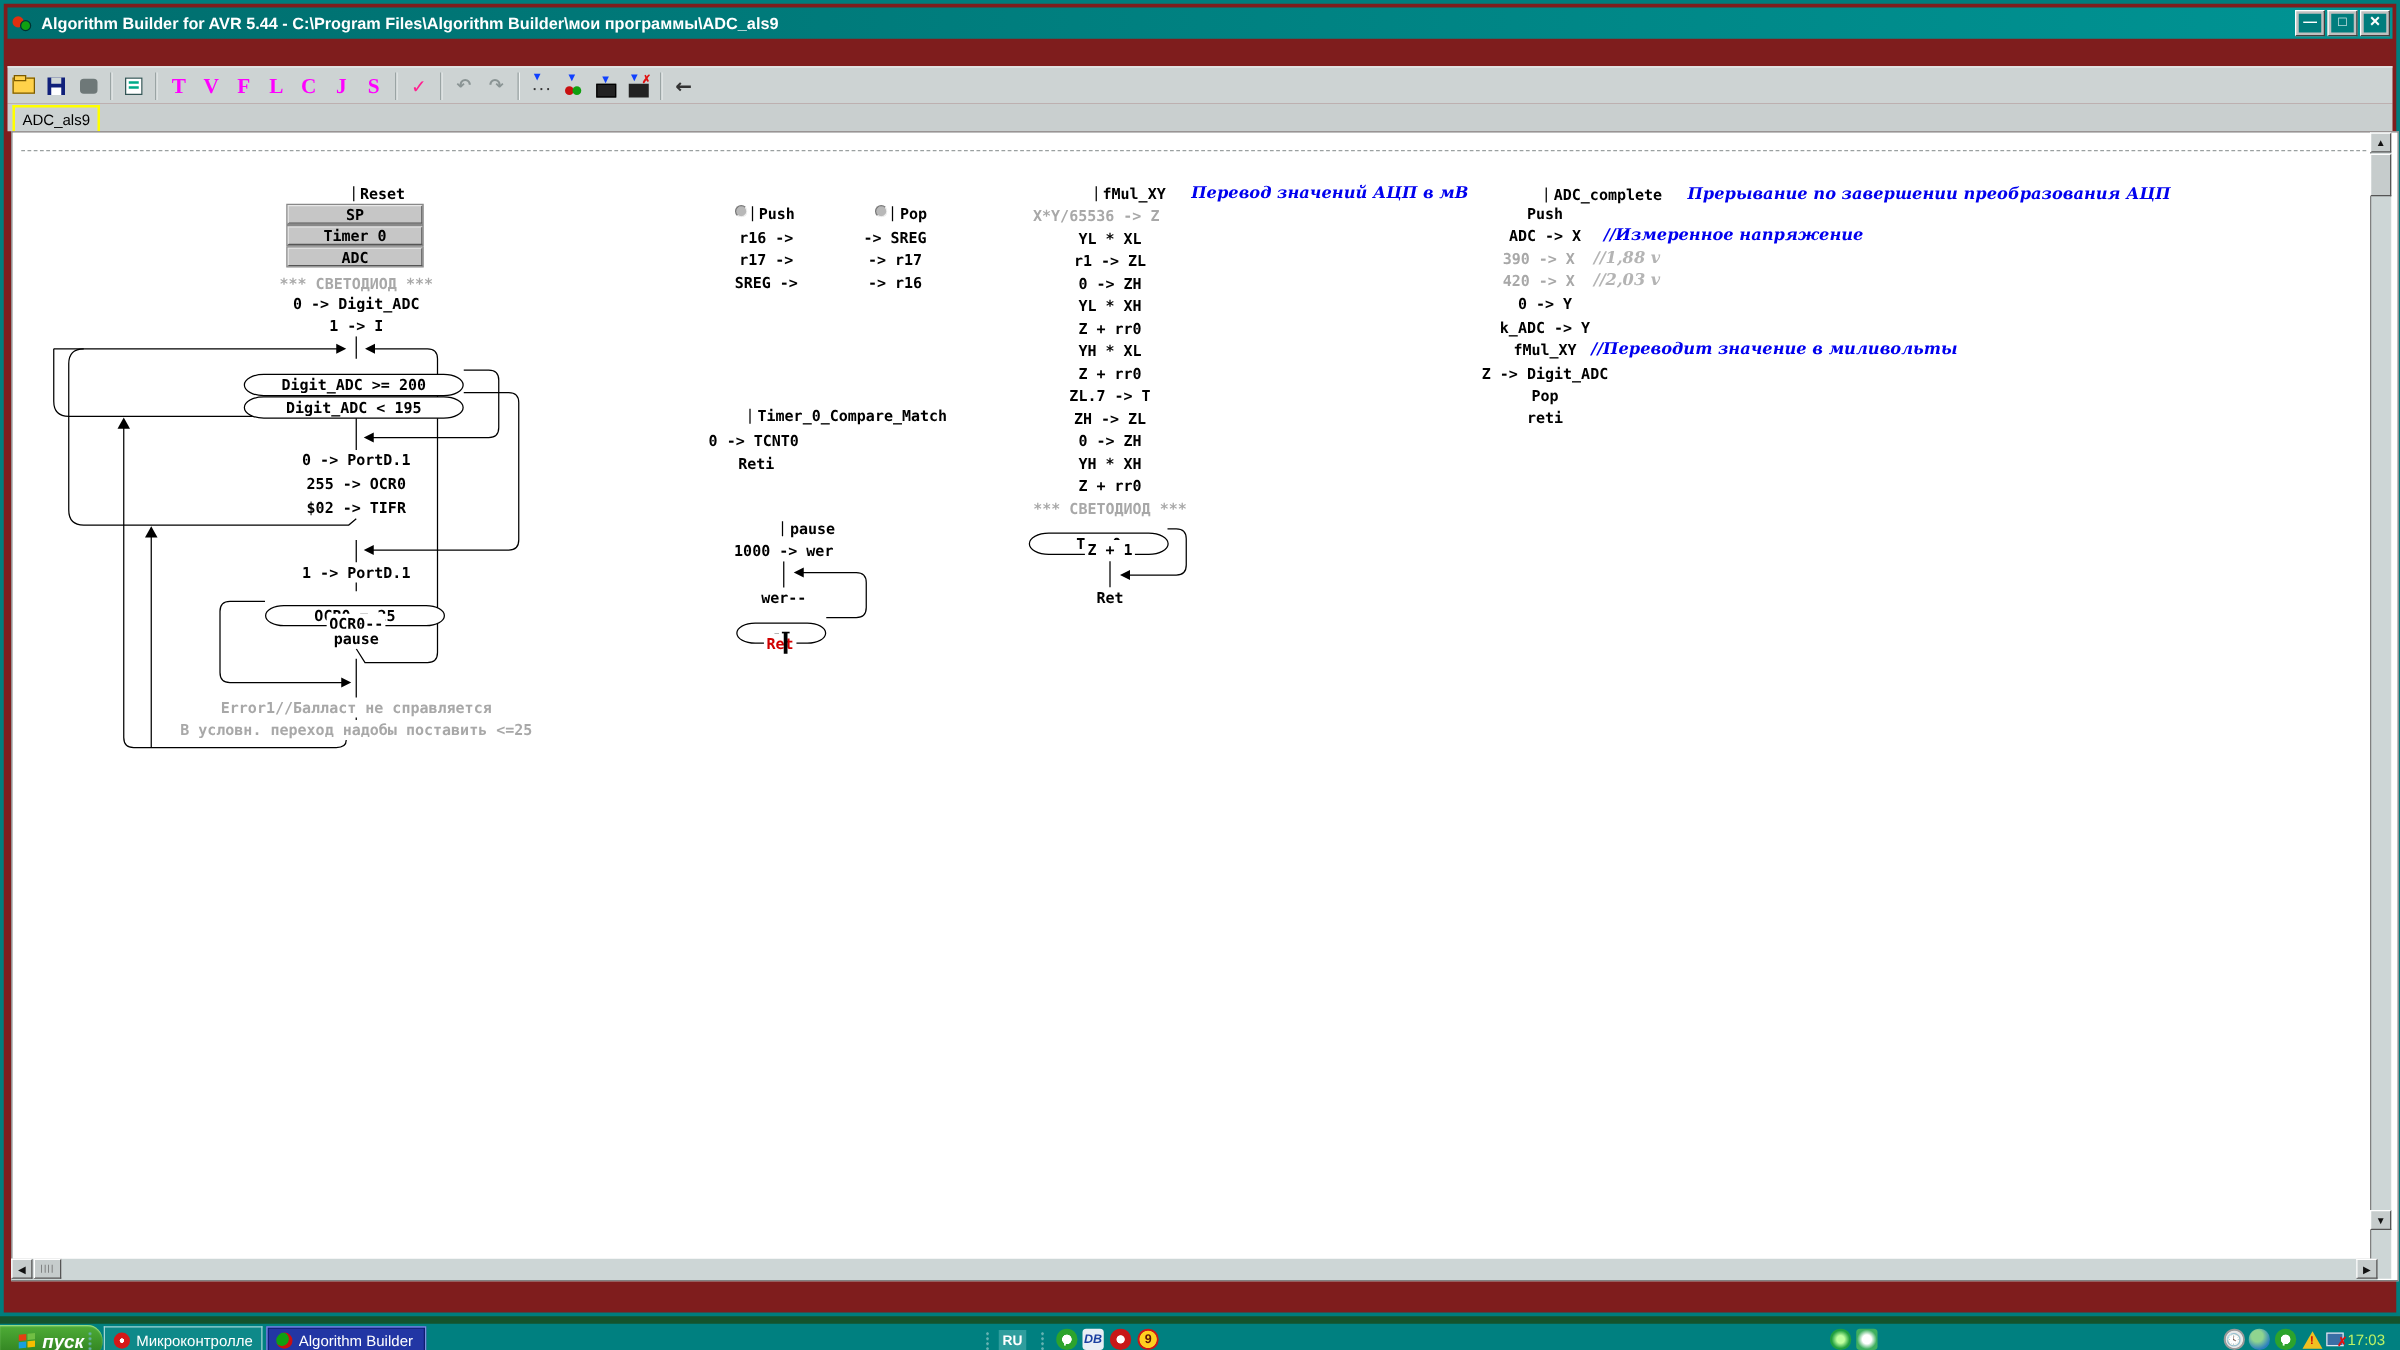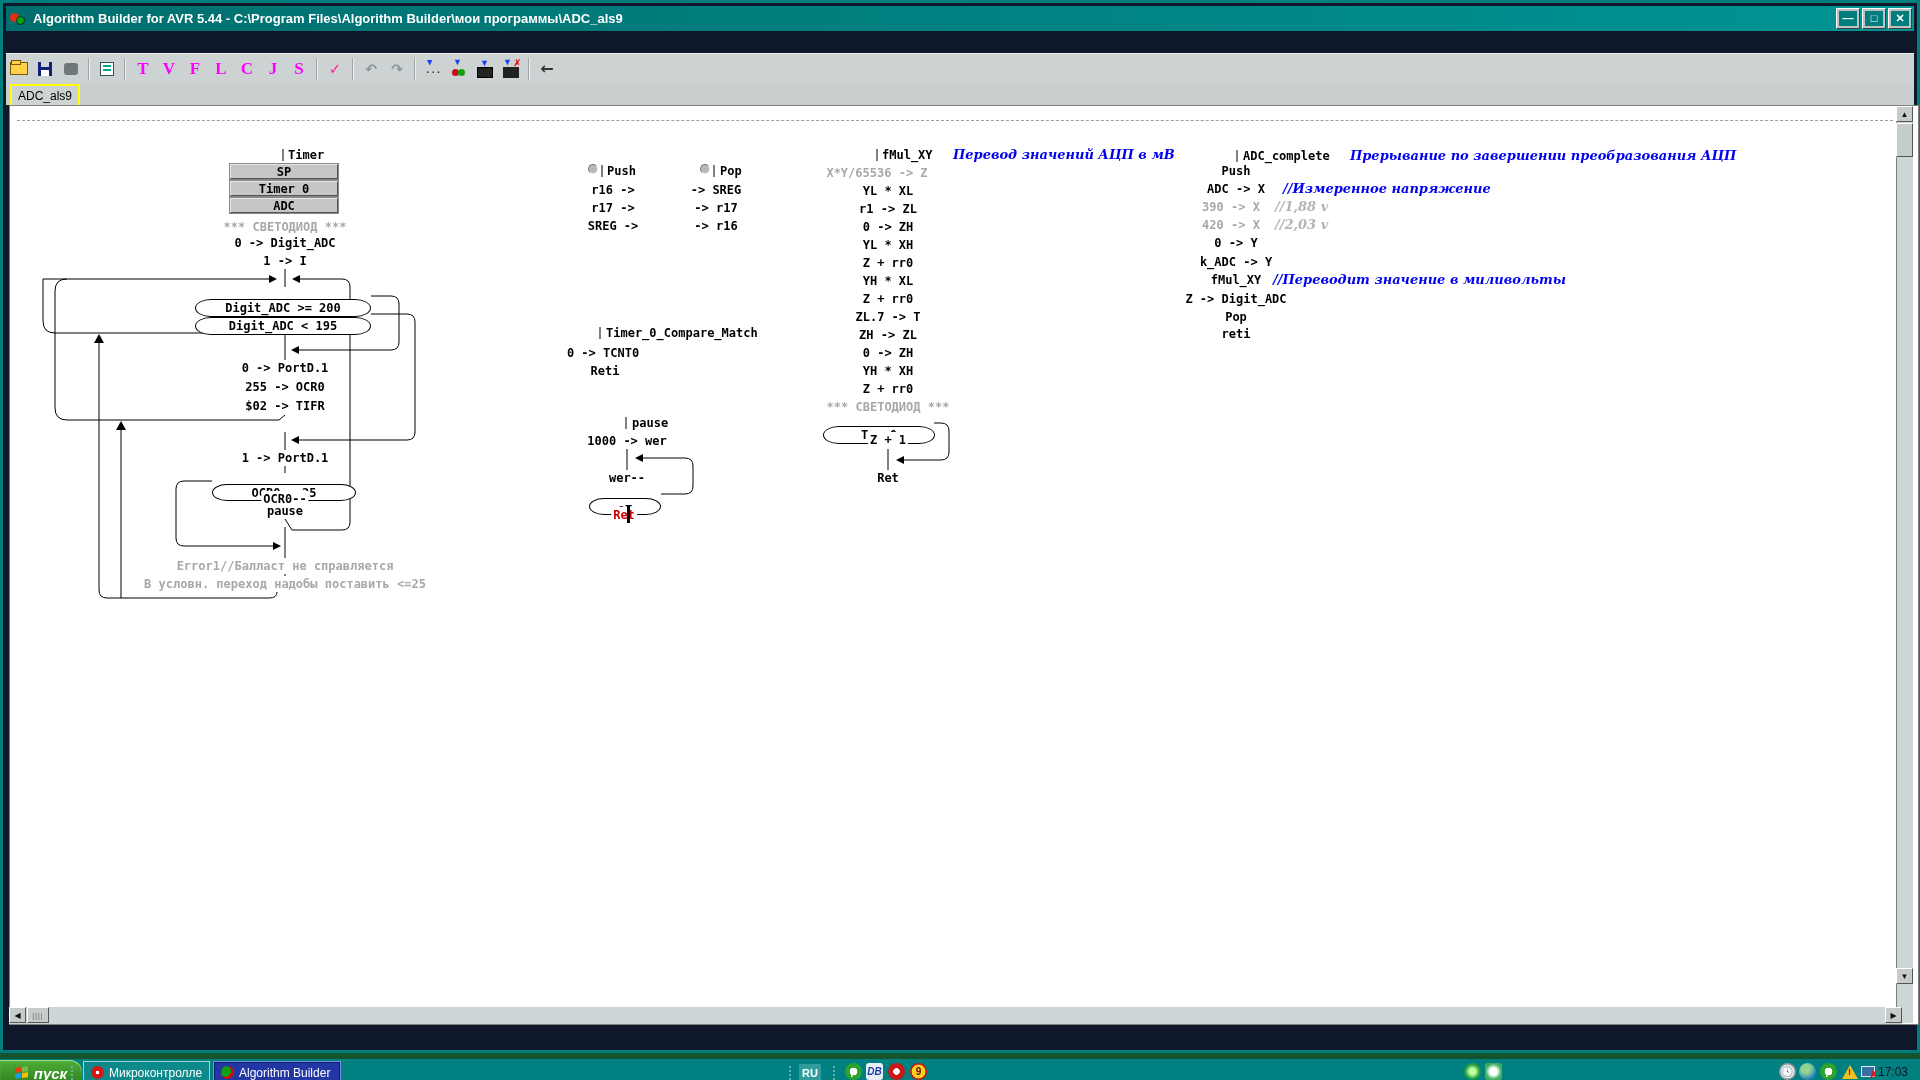--- a/index.html
+++ b/index.html
@@ -1,19 +1,19 @@
 <!DOCTYPE html>
 <html><head>
 <meta charset="utf-8">
 <style>
   html,body{margin:0;padding:0;width:1920px;height:1080px;overflow:hidden;background:#008080;
             font-family:"Liberation Sans",sans-serif;}
   *{box-sizing:border-box;}
   
-  #app{position:absolute;left:0;top:0;width:1920px;height:1053px;background:#0f172a;border:3px solid #007d7d;}
+  #app{position:absolute;left:0;top:0;width:1920px;height:1053px;background:#7f1d1d;border:3px solid #007d7d;}
   .titlebar{position:absolute;left:3px;top:3px;right:3px;height:25px;background:linear-gradient(90deg,#006e6e,#009494);
             color:#fff;font:bold 13px "Liberation Sans",sans-serif;display:flex;align-items:center;padding-left:4px;}
   .appicon{width:18px;height:14px;position:relative;margin-right:5px;}
   .appicon i{position:absolute;border-radius:50%;width:9px;height:9px;}
   .appicon .r{left:0;top:1px;background:#e03010;}
   .appicon .g{left:6px;top:4px;background:#10a010;border:1px solid #033;}
   .winbtns{margin-left:auto;display:flex;gap:2px;padding-right:2px;}
   .wbtn{width:24px;height:21px;background:#c0c0c0;border:1px solid;border-color:#fff #404040 #404040 #fff;padding:2px;}
   .wbtn>div{width:100%;height:100%;background:#007d7d;color:#fff;font:bold 11px "Liberation Sans",sans-serif;
             display:flex;align-items:center;justify-content:center;line-height:1;}
@@ -95,21 +95,21 @@
            display:flex;align-items:center;gap:5px;padding:0 7px;}
   .t1{left:83px;width:127px;background:#0e8989;border:1px solid #9fd5d5;border-bottom-color:#025e5e;}
   .t2{left:213px;width:128px;background:#2236a4;border:1px solid #7b8fe0;box-shadow:inset 0 0 0 1px #101c70;}
   .tico{width:13px;height:13px;border-radius:50%;flex:0 0 auto;}
   .dots{position:absolute;top:6px;width:4px;height:16px;
         background-image:radial-gradient(#66b2b2 1px,transparent 1.2px);background-size:4px 4px;}
   .langbox{position:absolute;left:799px;top:5px;width:22px;height:17px;background:#2f9d9d;color:#fff;
            font:bold 11px "Liberation Sans",sans-serif;display:flex;align-items:center;justify-content:center;}
   .qicon{position:absolute;top:4px;width:17px;height:17px;border-radius:50%;color:#fff;
          font:bold 10px "Liberation Sans",sans-serif;display:flex;align-items:center;justify-content:center;}
-  .trayclock{position:absolute;left:1878px;top:6px;color:#0f172a;font:12px "Liberation Sans",sans-serif;}
+  .trayclock{position:absolute;left:1878px;top:6px;color:#bef264;font:12px "Liberation Sans",sans-serif;}
   .tray-tri{position:absolute;top:6px;width:0;height:0;border-left:8px solid transparent;border-right:8px solid transparent;
             border-bottom:14px solid #f0c020;}
   .tray-tri:after{content:"!";position:absolute;left:-2px;top:2px;font:bold 9px sans-serif;color:#c00;}
   .tray-net{position:absolute;top:7px;width:14px;height:11px;background:#3a6ea5;border:1px solid #dfe8ee;}
   .tray-net:after{content:"✗";position:absolute;right:-4px;bottom:-4px;color:#e01010;font:bold 10px sans-serif;}
 </style>
 </head>
 <body>
 
 <div id="app">
@@ -230,21 +230,21 @@
         <path d="M288,347 l8,-4 v8 z"></path>
         <path d="M288,437 l8,-4 v8 z"></path>
         <path d="M278,543 l-8,-4 v8 z"></path>
         <path d="M96,331 l-5,9 h10 z"></path>
         <path d="M118,418 l-5,9 h10 z"></path>
         <path d="M632,455 l8,-4 v8 z"></path>
         <path d="M893,457 l8,-4 v8 z"></path>
       </g>
     </svg>
 
-    <div class="ftl" style="left:283px;top:144px">Timer</div>
+    <div class="ftl" style="left:283px;top:144px">Reset</div>
     <div class="gbox" style="top:161px">SP</div>
     <div class="gbox" style="top:178px">Timer 0</div>
     <div class="gbox" style="top:195px">ADC</div>
     <div class="ft gray" style="left:282px;top:216px">*** СВЕТОДИОД ***</div>
     <div class="ft" style="left:282px;top:232px">0 -&gt; Digit_ADC</div>
     <div class="ft" style="left:282px;top:250px">1 -&gt; I</div>
     <div class="oval" style="left:192px;top:284px;width:176px;height:18px;line-height:17px">Digit_ADC &gt;= 200</div>
     <div class="oval" style="left:192px;top:302px;width:176px;height:18px;line-height:17px">Digit_ADC &lt; 195</div>
     <div class="ft" style="left:282px;top:357px">0 -&gt; PortD.1</div>
     <div class="ft" style="left:282px;top:376px">255 -&gt; OCR0</div>

